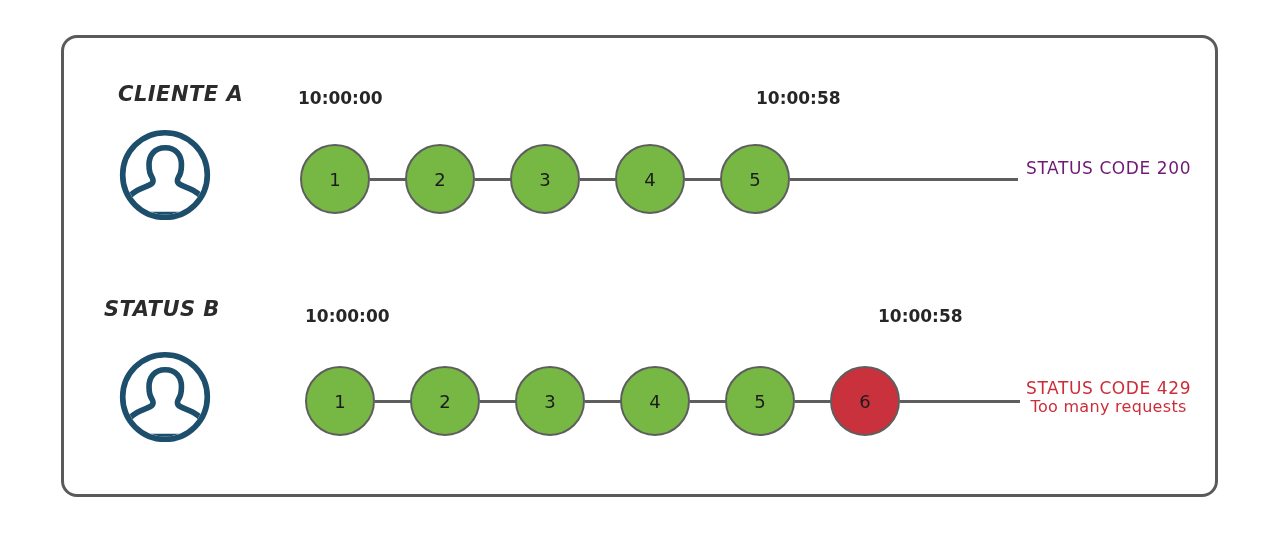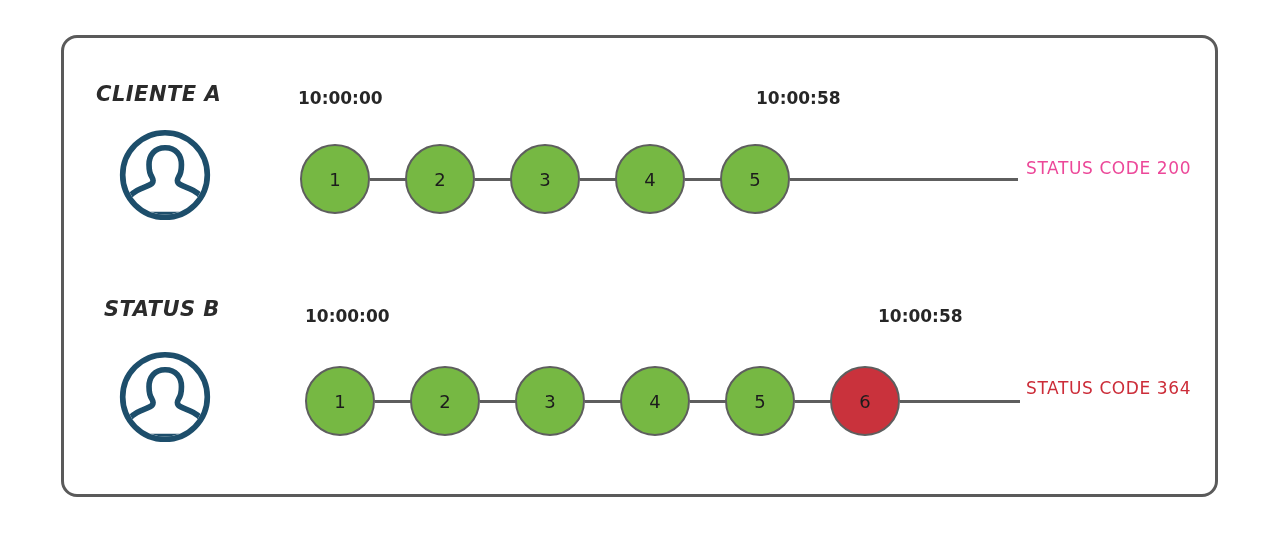--- a/index.html
+++ b/index.html
@@ -111,33 +111,33 @@
     font-size: 17px;
     letter-spacing: 0.6px;
     display: block;
   }
   .status .line2 {
     font-family: "DejaVu Sans", sans-serif;
     font-size: 16px;
     letter-spacing: 0.3px;
     display: block;
   }
-  .status.ok  .line1, .status.ok  .line2 { color: #ec4899; }
+  .status.ok  .line1, .status.ok  .line2 { color: #701a75; }
   .status.err .line1, .status.err .line2 { color: #cc2d39; }
 </style>
 </head>
 <body>
 
 <div id="canvas">
 
   <div class="frame"></div>
 
   <div class="client-block row-a">
 
-    <div class="client-label" style="left:96px; top:82px;">CLIENTE A</div>
+    <div class="client-label" style="left:118px; top:82px;">CLIENTE A</div>
 
     <div class="avatar" style="left:118px; top:128px;">
       <svg viewBox="0 0 100 100" width="94" height="94" aria-hidden="true">
         <circle cx="50" cy="50" r="45" fill="none" stroke="#1d4e6b" stroke-width="6"></circle>
         <clipPath id="clipA">
             <circle cx="50" cy="50" r="42"></circle>
           </clipPath>
         <g clip-path="url(#clipA)" fill="none" stroke="#1d4e6b" stroke-width="6" stroke-linejoin="round" stroke-linecap="round">
           <path d="M50 21
                    c -11 0 -17 8 -17 18
@@ -247,17 +247,18 @@
       </div>
       <div class="node ok" style="left:420px;">
         <span>5</span>
       </div>
       <div class="node err" style="left:525px;">
         <span>6</span>
       </div>
     </div>
 
     <div class="status err" style="left:1026px; top:378px;">
-      <span class="line1">STATUS CODE 364</span>
+      <span class="line1">STATUS CODE 429</span>
+      <span class="line2">Too many requests</span>
     </div>
   </div>
 
 </div>
 
 </body></html>

